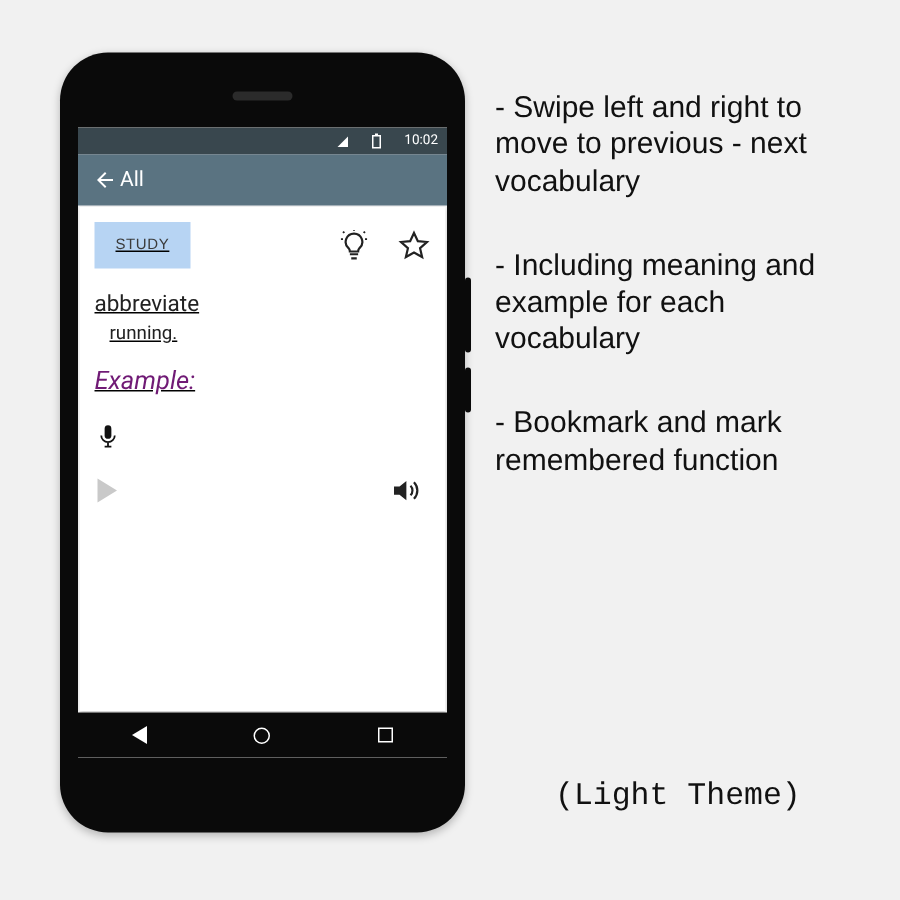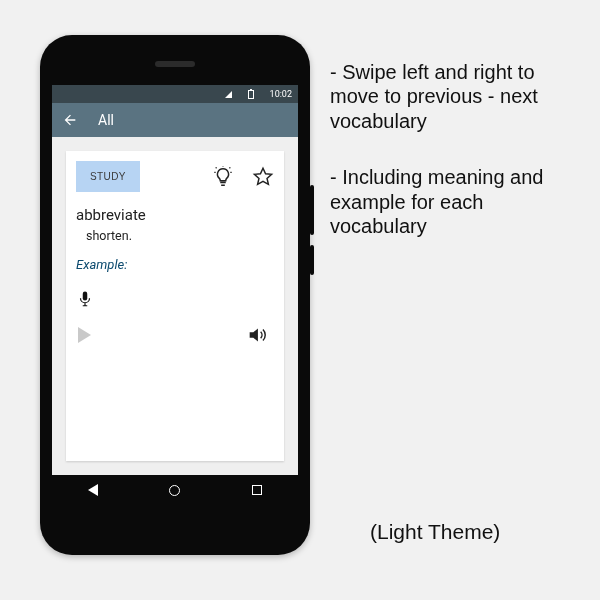--- a/index.html
+++ b/index.html
@@ -71,28 +71,29 @@
   }
   .batt::after { content:""; position:absolute; top:-2px; left:1px; width:2px; height:1px; background:#fff; }
 
   .appbar {
     height: 34px;
     background: #5a7381;
     color: #fff;
     display: flex;
     align-items: center;
     padding: 0 10px;
-    gap: 20px;
+    gap: 2px;
     font-size: 14px;
   }
   .appbar svg { width: 16px; height: 16px; }
 
   .content {
     flex: 1;
-    padding: 14px;
+    padding: 1px;
+    text-decoration: underline;
   }
   .card {
     background: #fff;
     width: 100%;
     height: 100%;
     padding: 10px 10px 6px 10px;
     box-shadow: 0 1px 2px rgba(0,0,0,0.15);
     display: flex;
     flex-direction: column;
   }
@@ -108,21 +109,21 @@
     font-size: 10px;
     letter-spacing: 0.4px;
     padding: 10px 14px;
     border: none;
   }
   .spacer { flex: 1; }
   .ico { width: 22px; height: 22px; color:#222; }
 
   .word { font-size: 15px; color:#222; margin-bottom: 4px; }
   .meaning { font-size: 12.5px; color:#222; margin-left: 10px; margin-bottom: 14px; }
-  .ex-label { font-style: italic; font-size: 13px; color:#0c4a6e; margin-bottom: 0; }
+  .ex-label { font-style: italic; font-size: 17px; color:#701a75; margin-bottom: 0; }
   .ex-text { font-size: 12px; color:#222; margin-left: 10px; line-height: 1.35; }
 
   .card-lower {
     margin-top: 16px;
     display: flex;
     flex-direction: column;
     gap: 14px;
   }
   .row2 {
     display: flex;
@@ -163,21 +164,21 @@
     font-family: "Myriad Pro","Segoe UI",Arial,sans-serif;
     color: #111;
     font-size: 20px;
     line-height: 1.22;
   }
   .marketing p { margin-bottom: 32px; }
   .theme {
     position: absolute;
     left: 370px;
     top: 520px;
-    font-family: Liberation Sans, sans-serif;
+    font-family: Liberation Mono, monospace;
     font-size: 21px;
     color:#111;
   }
 </style>
 </head>
 <body>
 
 <div class="stage">
 
   <div class="phone">
@@ -208,21 +209,21 @@
             <svg class="ico" viewBox="0 0 24 24">
               <path fill="none" stroke="#222" stroke-width="1.6" d="M9 18h6M10 21h4M12 3a6 6 0 0 0-4 10.5c.8.8 1 1.5 1 2.5h6c0-1 .2-1.7 1-2.5A6 6 0 0 0 12 3z"></path>
               <path stroke="#222" stroke-width="1.4" d="M12 1v-0.5M4 7H2.5M21.5 7H20M5 2.5l-1-1M19 2.5l1-1"></path>
             </svg>
             <svg class="ico" viewBox="0 0 24 24">
               <path fill="none" stroke="#222" stroke-width="1.6" d="M12 2.5l2.8 6 6.6.6-5 4.5 1.5 6.4L12 16.8 6.1 20l1.5-6.4-5-4.5 6.6-.6z"></path>
             </svg>
           </div>
 
           <div class="word">abbreviate</div>
-          <div class="meaning">shorten.</div>
+          <div class="meaning">running.</div>
           <div class="ex-label">Example:</div>
 
           <div class="card-lower">
             <svg class="ico" viewBox="0 0 24 24" style="width:18px;height:22px">
               <path fill="#111" d="M12 14a3 3 0 0 0 3-3V5a3 3 0 0 0-6 0v6a3 3 0 0 0 3 3z"></path>
               <path fill="none" stroke="#111" stroke-width="1.6" d="M6 11a6 6 0 0 0 12 0M12 17v4M9 21h6"></path>
             </svg>
             <div class="row2">
               <div class="play"></div>
               <svg class="ico" viewBox="0 0 24 24">
@@ -239,16 +240,17 @@
         <div class="nav-circ"></div>
         <div class="nav-sq"></div>
       </div>
 
     </div>
   </div>
 
   <div class="marketing">
     <p>- Swipe left and right to move to previous - next vocabulary</p>
     <p>- Including meaning and example for each vocabulary</p>
+    <p>- Bookmark and mark remembered function</p>
   </div>
   <div class="theme">(Light Theme)</div>
 
 </div>
 
 </body></html>

